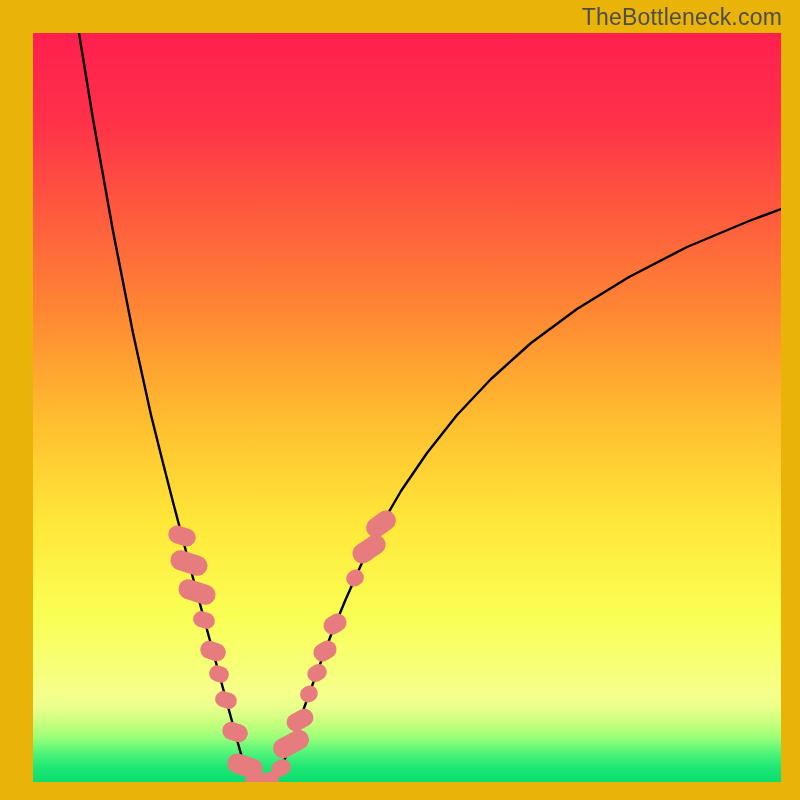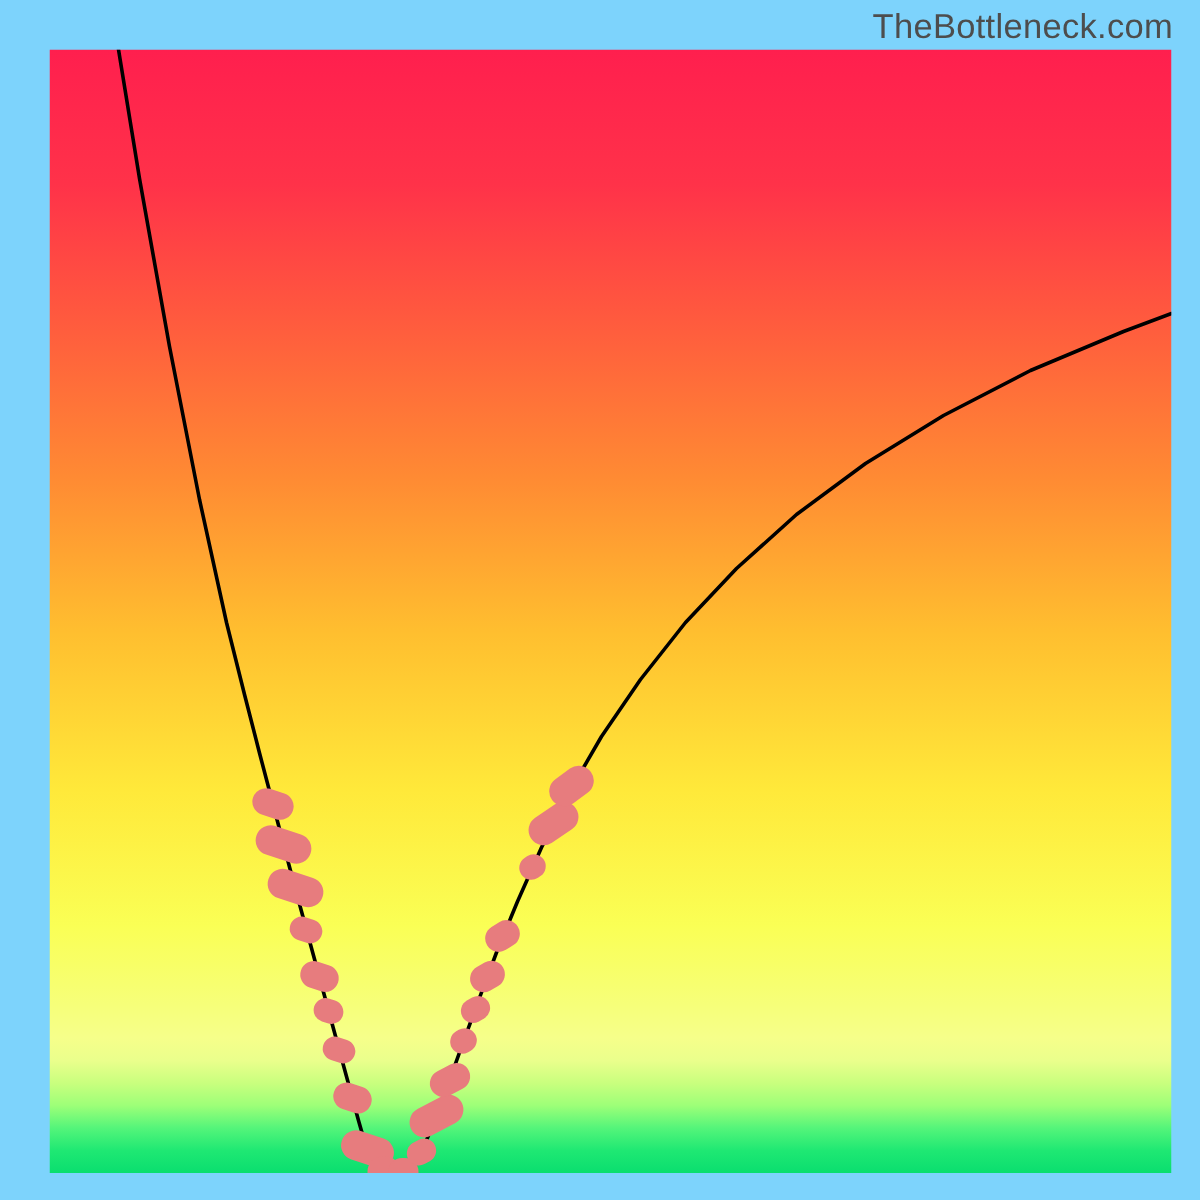--- a/index.html
+++ b/index.html
@@ -9,21 +9,21 @@
     height: 800px;
     overflow: hidden;
     background: #000;
     font-family: Arial, Helvetica, sans-serif;
   }
   .frame {
     position: absolute;
     left: 0; top: 0;
     width: 800px;
     height: 800px;
-    background: #7dd3fc;
+    background: #eab308;
   }
   .plot {
     position: absolute;
     overflow: hidden;
   }
   .gradient-fill {
     position: absolute;
     left: 0; top: 0; right: 0; bottom: 0;
   }
   .watermark {

